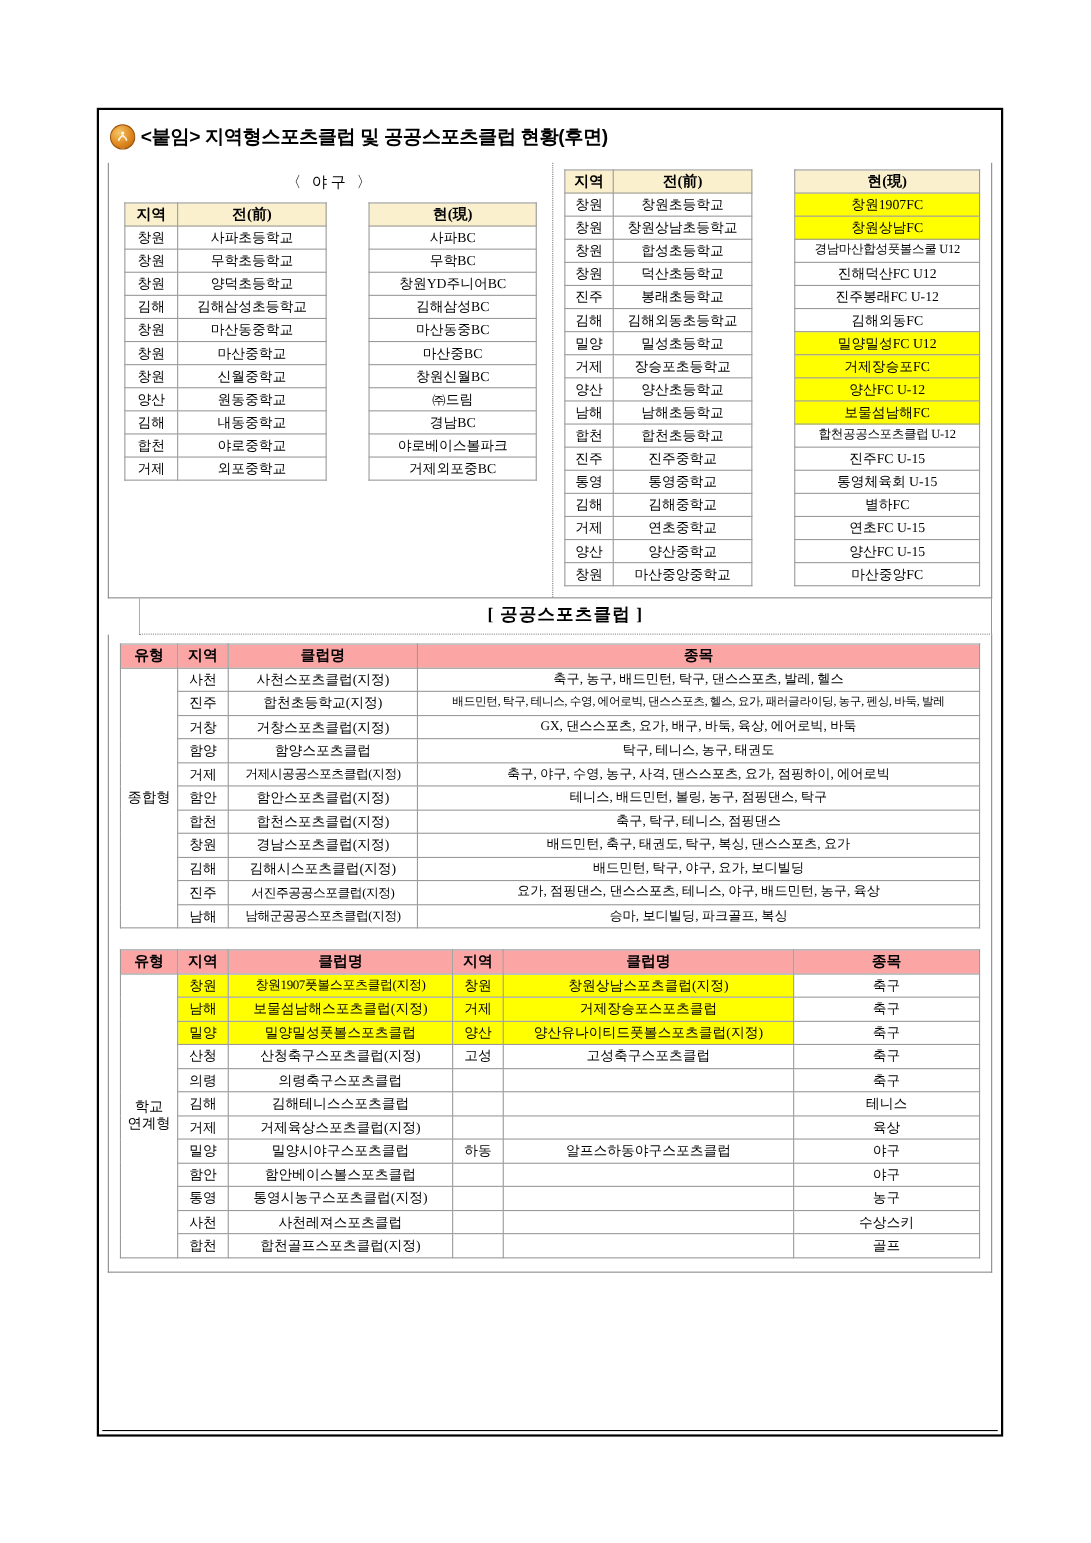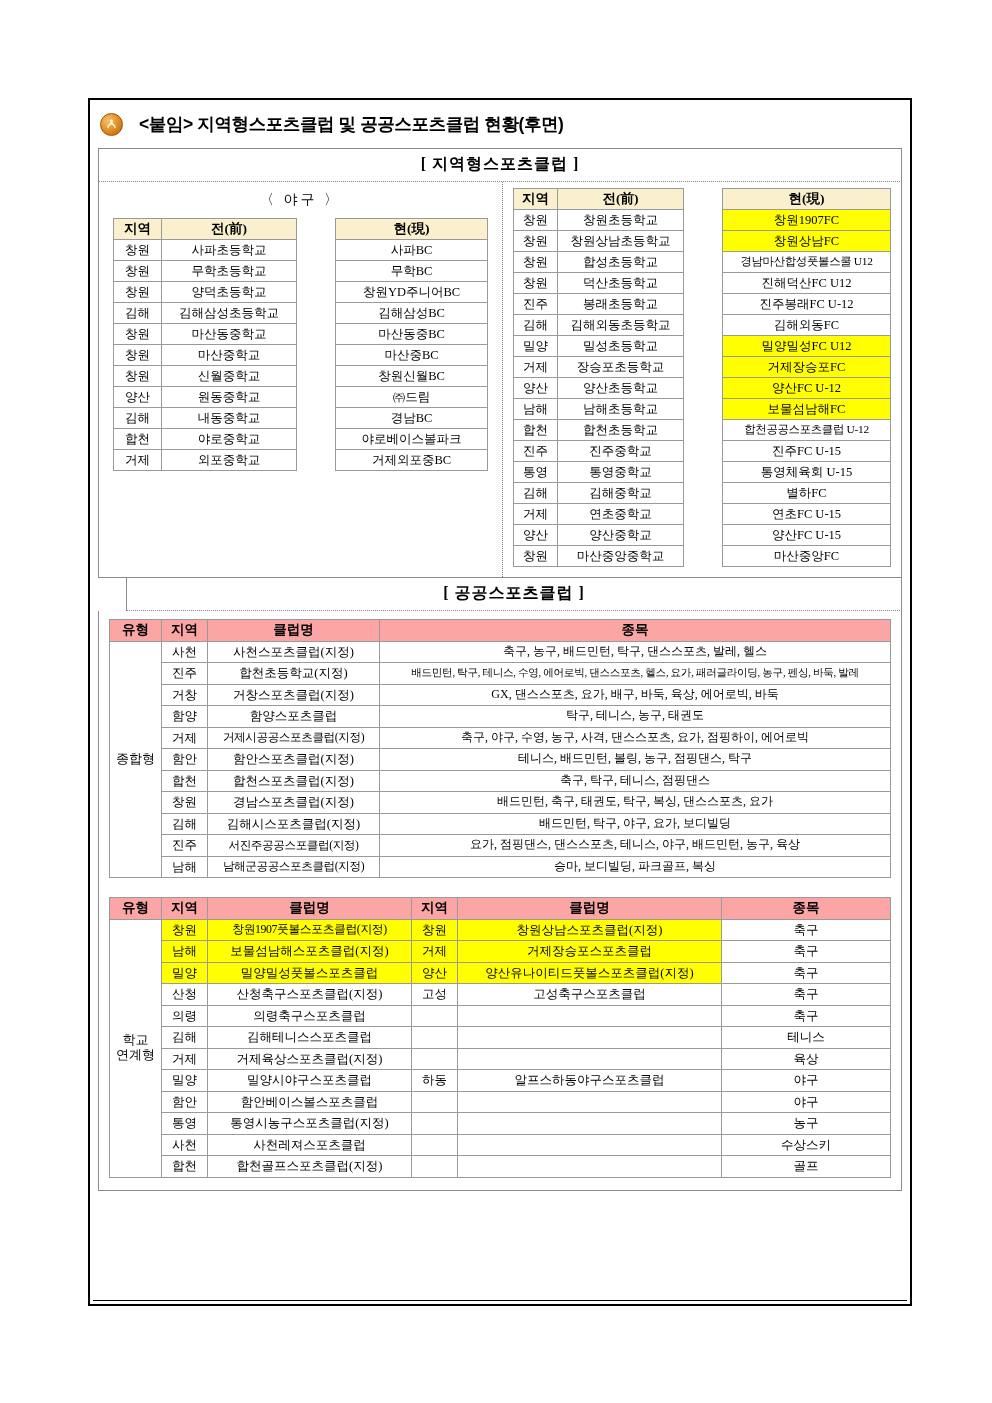--- a/index.html
+++ b/index.html
@@ -56,21 +56,21 @@
     align-items: center;
     justify-content: center;
     flex: none;
   }
   .emblem-icon svg { display:block; }
   .doc-title {
     font-family: "Liberation Sans", "DejaVu Sans", sans-serif;
     font-weight: bold;
     font-size: 17.5px;
     letter-spacing: -0.4px;
-    margin-left: 16px;
+    margin-left: 5px;
     white-space: nowrap;
   }
 
   
   .content-area {
     position: absolute;
     left: 8px;
     right: 8px;
     top: 48px;
     bottom: 8px;
@@ -239,21 +239,20 @@
       <svg width="13" height="13" viewBox="0 0 13 13" aria-hidden="true">
         <path d="M3 9.5 C3 6.5 6 7 6.5 4.5 C7 7 10 6.5 10 9.5" stroke="#fff7e2" stroke-width="1.5" fill="none" stroke-linecap="round"></path>
         <circle cx="6.5" cy="3" r="1.5" fill="#fff7e2"></circle>
       </svg>
     </span>
     <span class="doc-title">&lt;붙임&gt; 지역형스포츠클럽 및 공공스포츠클럽 현황(후면)</span>
   </div>
 
   <div class="content-area">
 
-    <div class="section-banner">[ 지역형스포츠클럽 ]</div>
 
     <div class="regional-body">
 
       <div class="panel baseball">
         <div class="panel-title">〈 야구 〉</div>
         <div class="panel-tables">
           <table class="sheet">
             <thead>
               <tr>
                 <th class="bb-region">지역</th>

